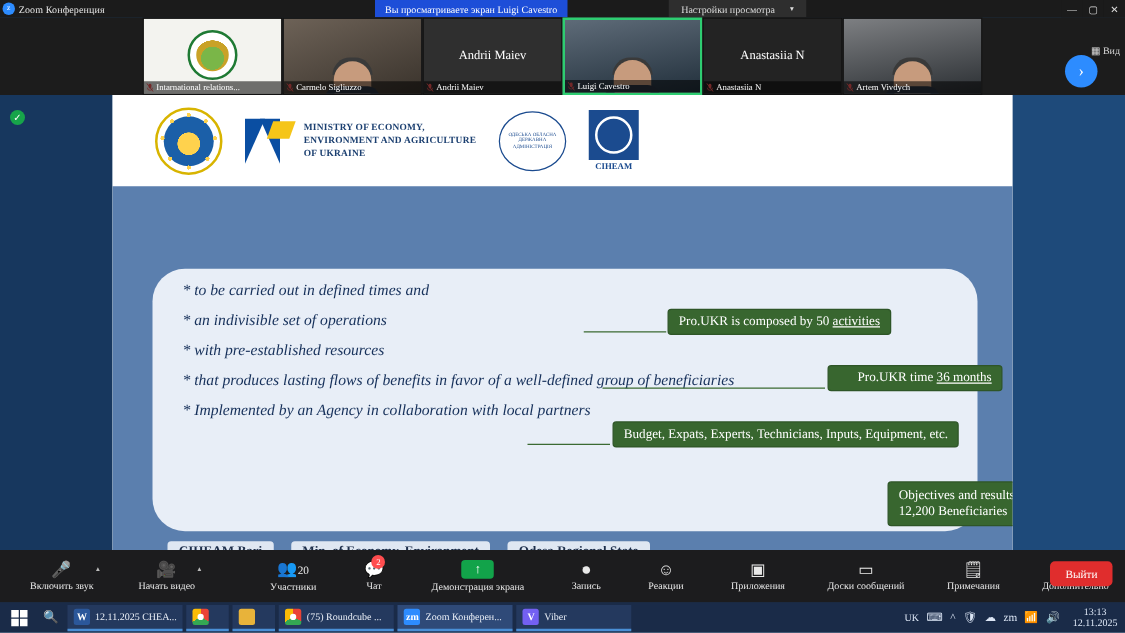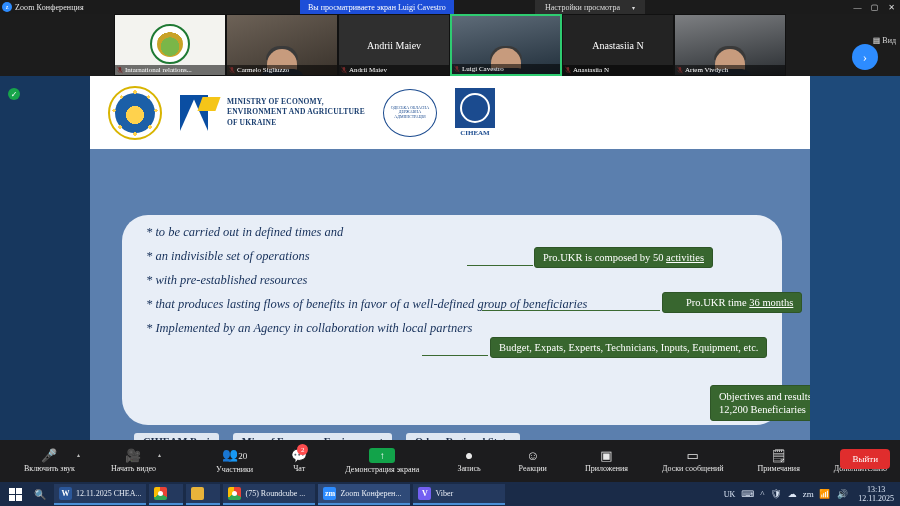--- a/index.html
+++ b/index.html
@@ -116,21 +116,21 @@
   .check-badge {
     position:absolute; left:8px; top:12px; width:12px; height:12px; border-radius:50%;
     background:#17a44a; color:#fff; font-size:8px; display:flex; align-items:center; justify-content:center;
   }
   .slide {
     position:absolute; left: 90px; top: 0; width: 720px; height: 364px;
     background: #fff; overflow: hidden;
   }
   .slide-header {
     position:absolute; top:0; left:0; width:720px; height: 73px; background:#fff;
-    display:flex; align-items:center; gap: 18px; padding-left: 18px;
+    display:flex; align-items:center; gap: 18px; padding-left: 34px;
   }
   .eu-logo { width:54px; height:54px; border-radius:50%; border:2px solid #d8b400; position:relative; }
   .eu-logo .inner {
     position:absolute; inset:5px; border-radius:50%;
     background: radial-gradient(circle at 50% 55%, #ffd24d 0 30%, #1b5fa8 31% 100%);
   }
   .eu-stars {
     position:absolute; inset:0; border-radius:50%;
     background:
       radial-gradient(circle at 50% 8%, #ffd24d 0 1.6px, transparent 1.7px),

